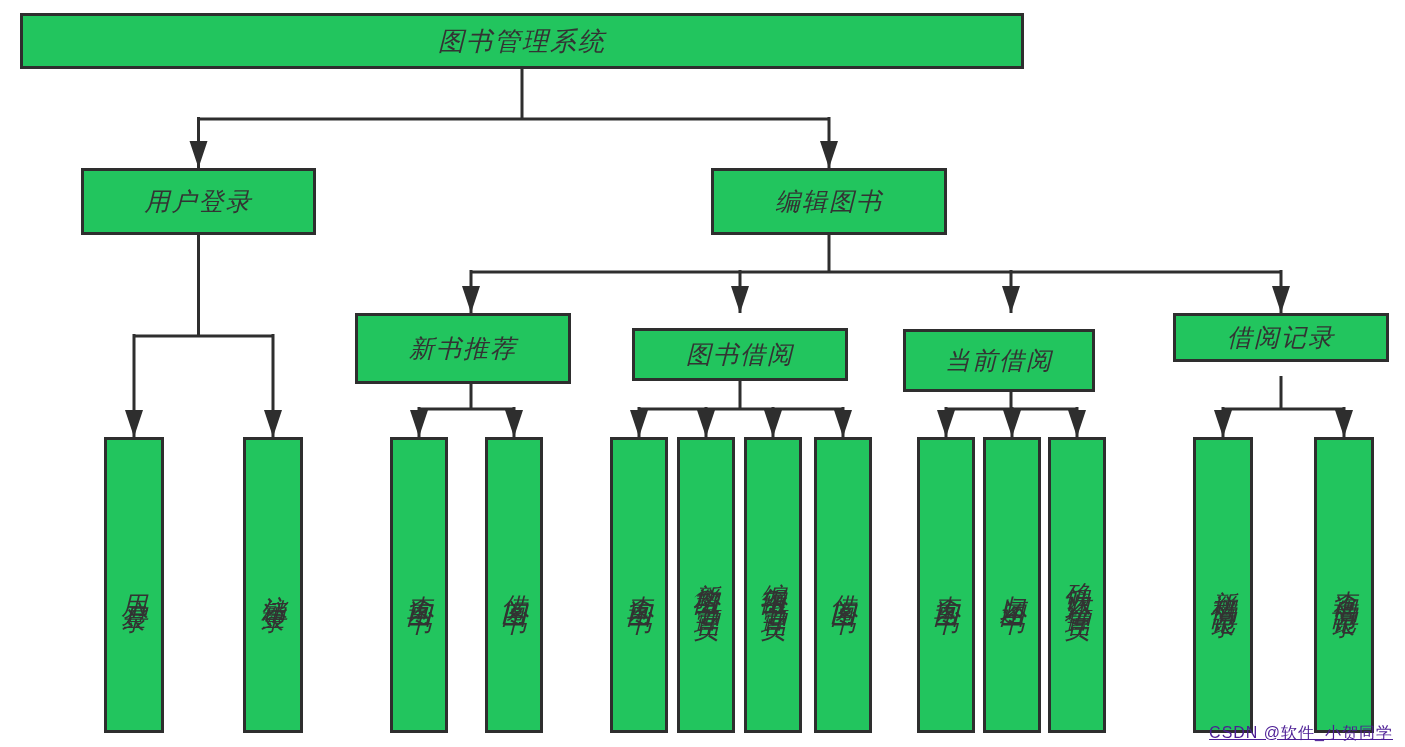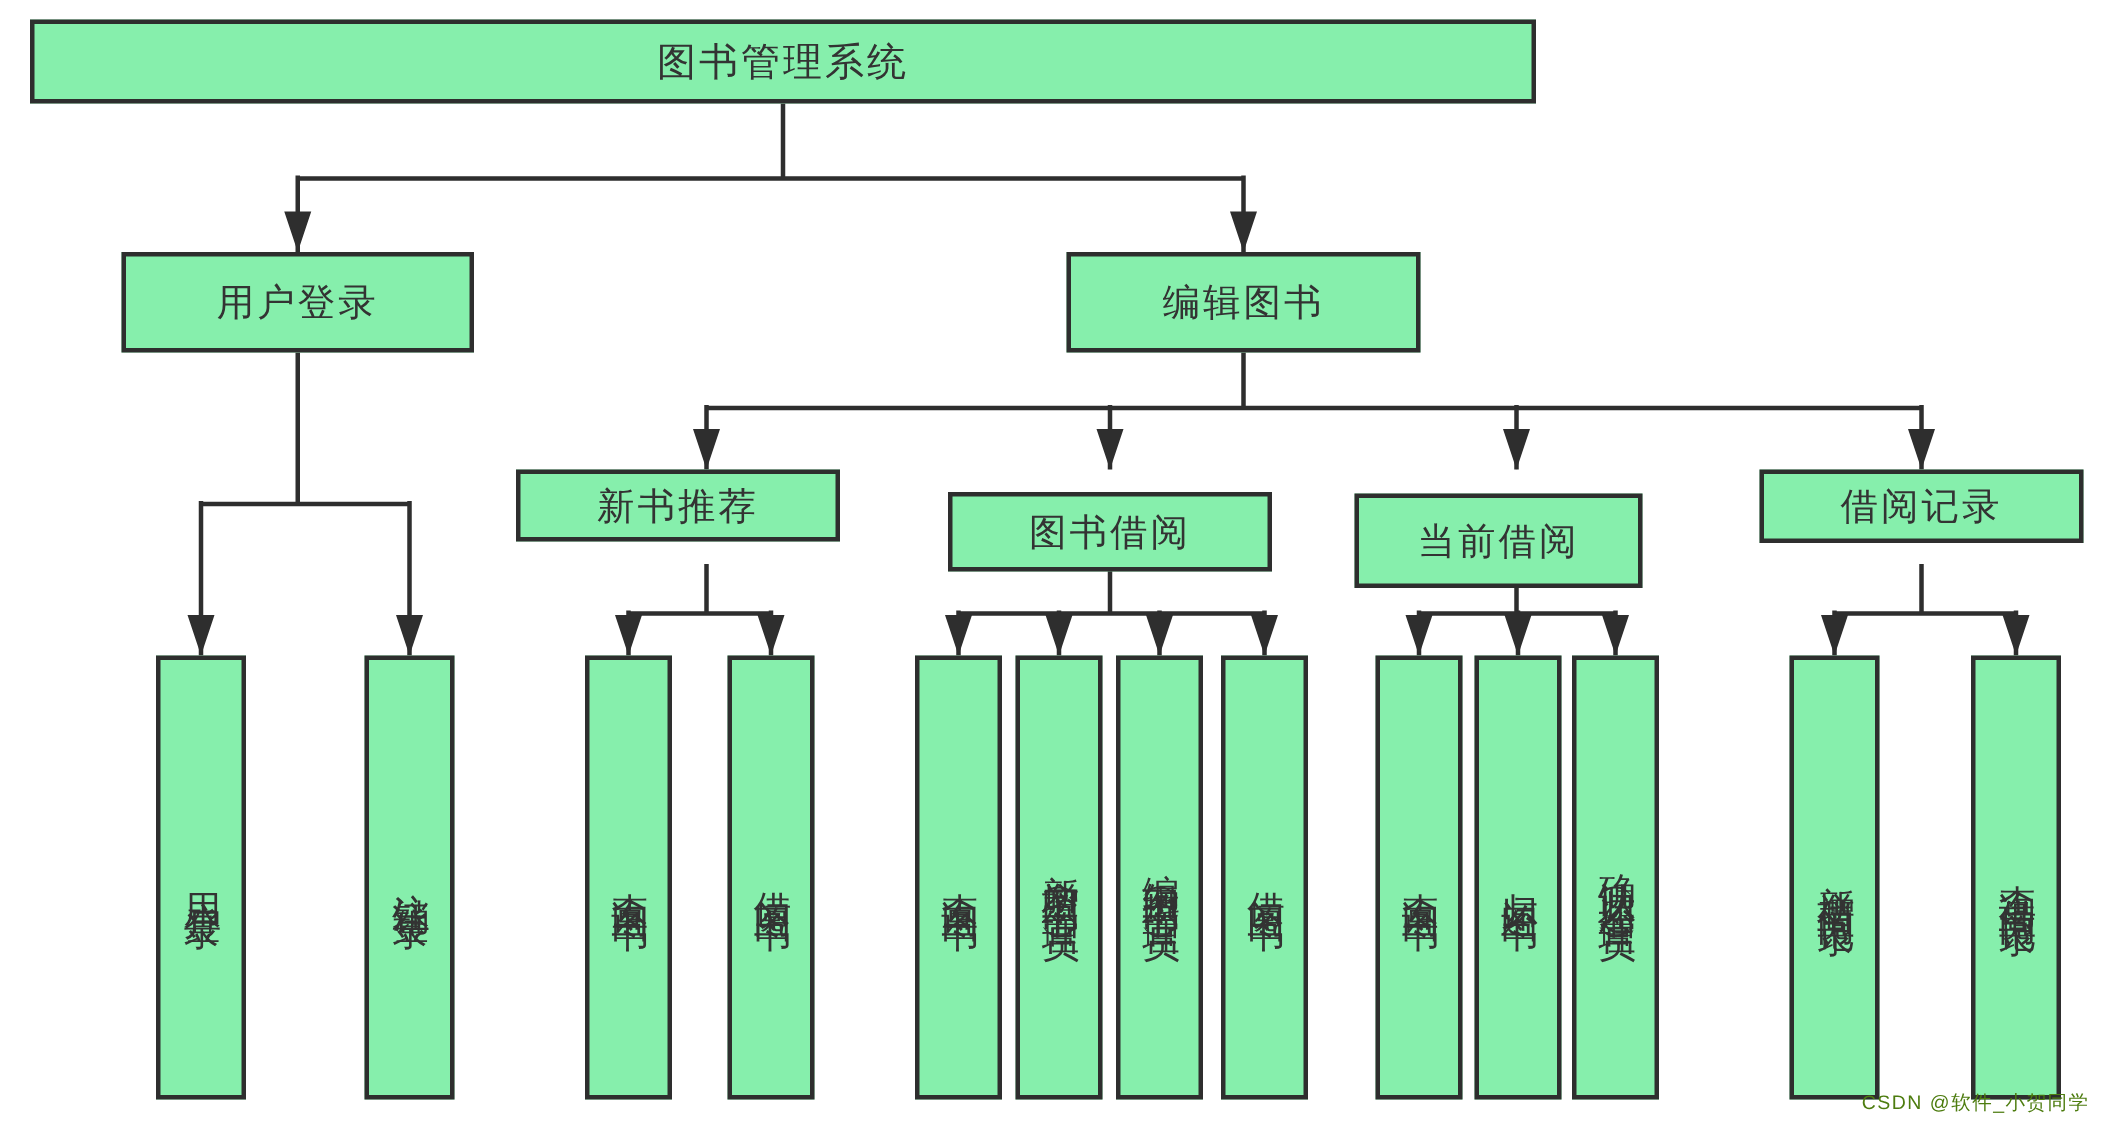--- a/index.html
+++ b/index.html
@@ -14,49 +14,51 @@
   .connectors {
     position: absolute;
     left: 0; top: 0;
     width: 1405px; height: 747px;
     z-index: 1;
   }
   .node {
     position: absolute;
     box-sizing: border-box;
     border: 3px solid #2e2e2e;
-    background: #86efac;
+    background: #22c55e;
     display: flex;
     align-items: center;
     justify-content: center;
     color: #333333;
     z-index: 2;
+    font-style: italic;
   }
   .node.h .lbl {
     font-size: 25px;
     letter-spacing: 2px;
     white-space: nowrap;
   }
   .node.root .lbl { font-size: 26px; }
   .node.v .vlbl {
     writing-mode: vertical-rl;
     text-orientation: mixed;
     font-size: 25px;
     letter-spacing: 5px;
     line-height: 1;
   }
   .watermark {
     position: absolute;
     right: 12px;
     bottom: 3px;
-    font-size: 13px;
-    color: #4d7c0f;
+    font-size: 16px;
+    color: #4c1d95;
     letter-spacing: 1px;
     z-index: 3;
     white-space: nowrap;
+    text-decoration: underline;
   }
 </style>
 </head>
 <body>
 
 <div class="canvas">
 
   <svg class="connectors" viewBox="0 0 1405 747" xmlns="http://www.w3.org/2000/svg">
     <path d="M522,69 V119
              M197,119 H830.5
@@ -116,21 +118,21 @@
     <span class="lbl">图书管理系统</span>
   </div>
 
   <div class="node h" style="left:81px;top:168px;width:235px;height:67px">
     <span class="lbl">用户登录</span>
   </div>
   <div class="node h" style="left:711px;top:168px;width:236px;height:67px">
     <span class="lbl">编辑图书</span>
   </div>
 
-  <div class="node h" style="left:344px;top:313px;width:216px;height:48px">
+  <div class="node h" style="left:355px;top:313px;width:216px;height:71px">
     <span class="lbl">新书推荐</span>
   </div>
   <div class="node h" style="left:632px;top:328px;width:216px;height:53px">
     <span class="lbl">图书借阅</span>
   </div>
   <div class="node h" style="left:903px;top:329px;width:192px;height:63px">
     <span class="lbl">当前借阅</span>
   </div>
   <div class="node h" style="left:1173px;top:313px;width:216px;height:49px">
     <span class="lbl">借阅记录</span>

